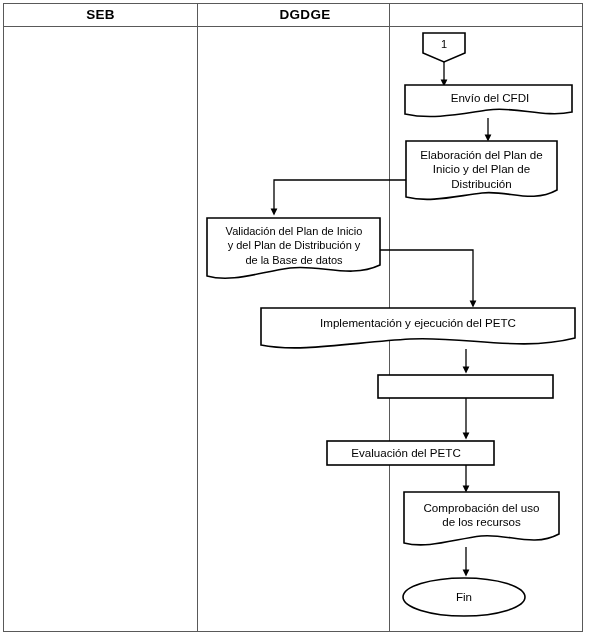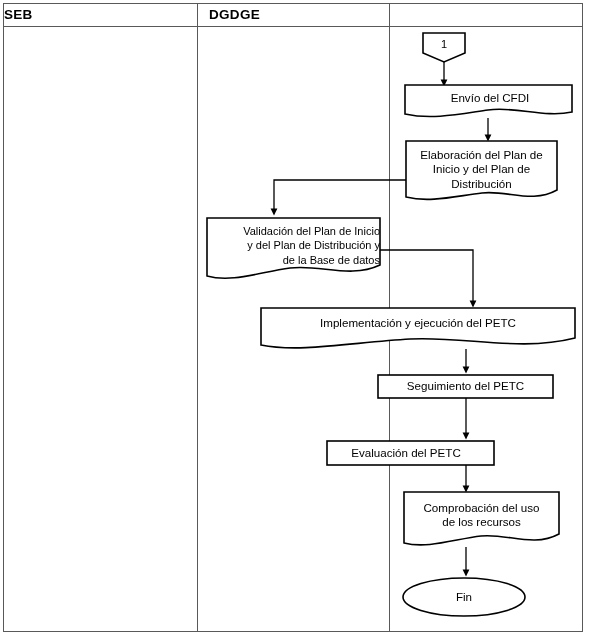--- a/index.html
+++ b/index.html
@@ -38,21 +38,21 @@
     width: 100%;
     height: 23px;
     border-bottom: 1px solid #595959;
     box-sizing: border-box;
   }
   .lane-header-cell {
     position: absolute;
     top: 0;
     height: 22px;
     line-height: 22px;
-    text-align: left;
+    text-align: center;
     font-size: 13.5px;
     font-weight: bold;
     letter-spacing: 0.3px;
   }
   .lane-divider {
     position: absolute;
     top: 0;
     width: 1px;
     height: 100%;
     background: #595959;
@@ -84,21 +84,20 @@
     position: absolute;
     text-align: center;
     font-size: 11.6px;
     line-height: 14.4px;
     color: #000000;
     pointer-events: none;
     white-space: pre-line;
   }
   .node-label.small {
     font-size: 11px;
-    text-align: right;
   }
   .node-label.connector-num {
     font-size: 11px;
   }
 </style>
 </head>
 <body>
 
 <div id="canvas">
 
@@ -172,21 +171,20 @@
   <div class="node-label" style="left:408px; top:148px; width:147px;">Elaboración del Plan de
 Inicio y del Plan de
 Distribución</div>
 
   <div class="node-label small" style="left:208px; top:224px; width:172px;">Validación del Plan de Inicio
 y del Plan de Distribución y
 de la Base de datos</div>
 
   <div class="node-label" style="left:261px; top:316px; width:314px;">Implementación y ejecución del PETC</div>
 
-  <div class="node-label" style="left:378px; top:379px; width:175px;">Seguimiento del PETC</div>
 
   <div class="node-label" style="left:327px; top:446px; width:158px;">Evaluación del PETC</div>
 
   <div class="node-label" style="left:404px; top:501px; width:155px;">Comprobación del uso
 de los recursos</div>
 
   <div class="node-label" style="left:403px; top:590px; width:122px;">Fin</div>
 
 </div>
 

